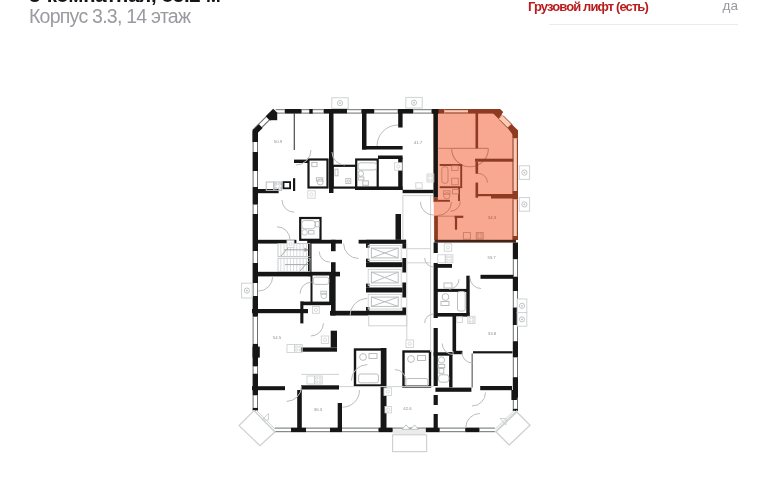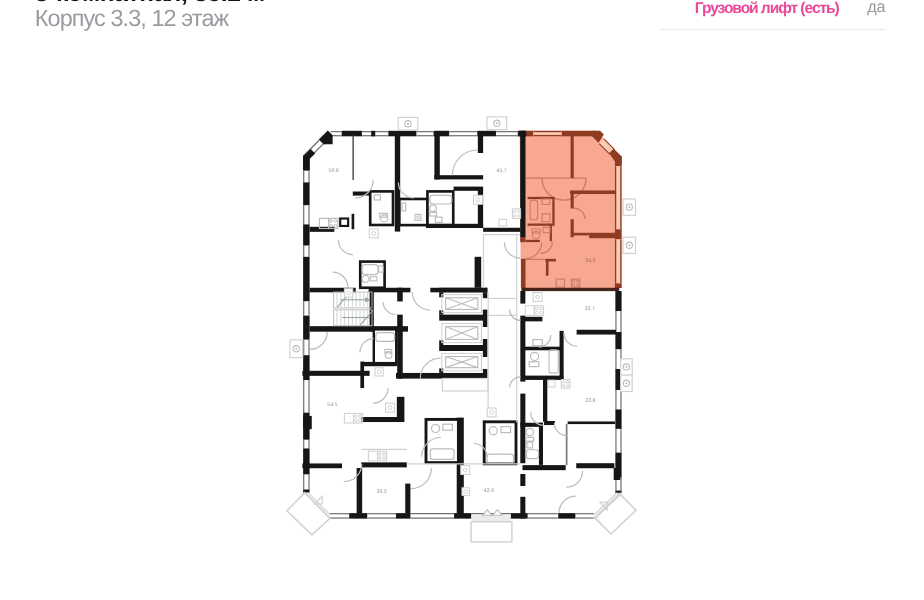--- a/index.html
+++ b/index.html
@@ -1,26 +1,26 @@
 <!DOCTYPE html>
 <html><head>
 <meta charset="utf-8">
 <style>
   html, body { margin: 0; padding: 0; background: #ffffff; width: 770px; height: 500px; overflow: hidden; }
   * { box-sizing: border-box; }
   .title { position: absolute; left: 29px; top: -17px; font: 700 20.5px "Liberation Sans", sans-serif; color: #151515; letter-spacing: -0.3px; white-space: nowrap; }
   .subtitle { position: absolute; left: 29px; top: 5px; font: 400 19.5px "Liberation Sans", sans-serif; color: #9a9aa0; letter-spacing: -0.75px; white-space: nowrap; }
-  .rowlabel { position: absolute; left: 579px; top: -1px; font: 700 13px "Liberation Sans", sans-serif; color: #ec4899; letter-spacing: -0.9px; }
+  .rowlabel { position: absolute; left: 528px; top: -1px; font: 700 13px "Liberation Sans", sans-serif; color: #b91c1c; letter-spacing: -0.9px; }
   .rowvalue { position: absolute; top: -2px; left: 640px; width: 98px; text-align: right; font: 400 13.5px "Liberation Sans", sans-serif; color: #98989d; }
   .divider { position: absolute; left: 549px; top: 24px; width: 189px; height: 1px; background: #ebebeb; }
 </style>
 </head>
 <body>
 <div class="title">3-комнатная, 85.2 м²</div>
-<div class="subtitle">Корпус 3.3, 12 этаж</div>
+<div class="subtitle">Корпус 3.3, 14 этаж</div>
 <div class="rowlabel">Грузовой лифт (есть)</div>
 <div class="rowvalue">да</div>
 <div class="divider"></div>
 <svg width="770" height="500" viewBox="0 0 770 500" style="position:absolute;left:0;top:0">
 <polygon points="433,109 496.5,109 518,130.5 518,240 434,240" fill="#f8a791" stroke="none" stroke-width="1.0"></polygon>
 <path d="M 488.4 148.4 A 18.4 18.4 0 0 1 451.6 148.4" stroke="#c97b64" stroke-width="1.1" fill="none"></path>
 <line x1="451.6" y1="148.4" x2="488.4" y2="148.4" stroke="#c97b64" stroke-width="1.1"></line>
 <line x1="438.5" y1="148.4" x2="451.6" y2="148.4" stroke="#c97b64" stroke-width="1.1"></line>
 <line x1="437.6" y1="216.2" x2="454.5" y2="216.2" stroke="#c97b64" stroke-width="1.0"></line>
 <line x1="454.5" y1="216.8" x2="463.3" y2="216.8" stroke="#8e3b22" stroke-width="2.2"></line>

